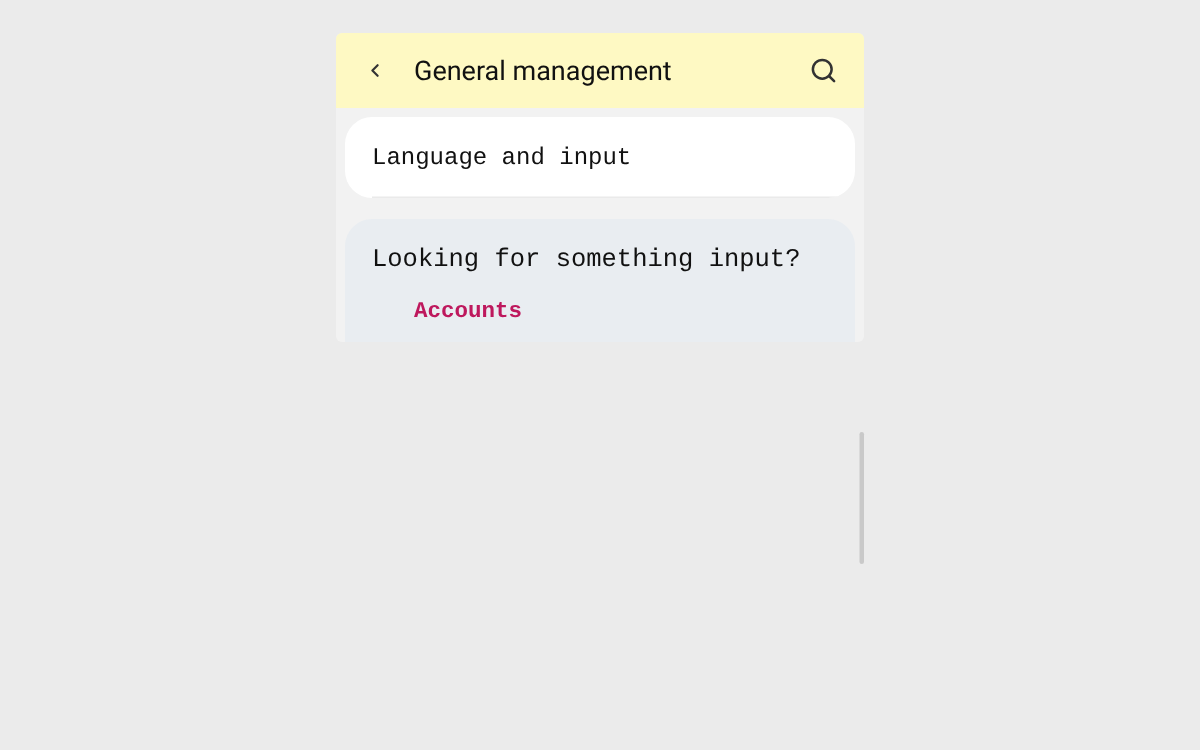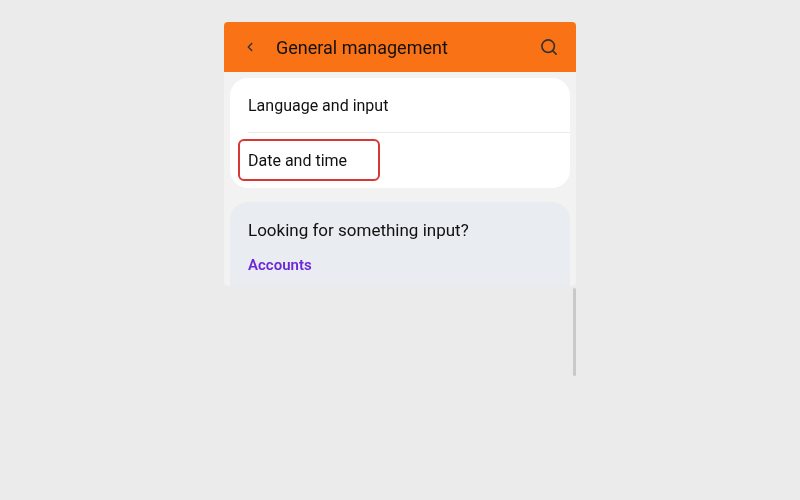--- a/index.html
+++ b/index.html
@@ -20,21 +20,21 @@
     .phone-screen {
       width: 352px;
       background: #f2f2f2;
       border-radius: 4px;
       overflow: hidden;
     }
     .header {
       display: flex;
       align-items: center;
       padding: 14px 16px;
-      background: #f97316;
+      background: #fef9c3;
     }
     .back-icon {
       width: 20px;
       height: 20px;
       display: flex;
       align-items: center;
       justify-content: center;
       cursor: pointer;
       color: #333;
     }
@@ -49,20 +49,21 @@
       width: 22px;
       height: 22px;
       display: flex;
       align-items: center;
       justify-content: center;
       cursor: pointer;
       color: #333;
     }
     .content {
       padding: 6px 6px 0 6px;
+      font-family: Liberation Mono, monospace;
     }
     .card {
       background: #ffffff;
       border-radius: 18px;
       margin-bottom: 14px;
       overflow: hidden;
     }
     .card-item {
       padding: 18px 18px;
       font-size: 16px;
@@ -92,22 +93,23 @@
       position: relative;
     }
     .suggestion-title {
       font-size: 17px;
       color: #111;
       margin-bottom: 16px;
     }
     .suggestion-link {
       font-size: 15px;
       font-weight: 600;
-      color: #6d28d9;
+      color: #be185d;
       cursor: pointer;
+      margin-left: 28px;
     }
     .scroll-indicator {
       position: absolute;
       right: 0;
       top: 266px;
       width: 3px;
       height: 88px;
       background: #c9c9c9;
       border-radius: 2px;
     }
@@ -133,24 +135,20 @@
           <line x1="20.5" y1="20.5" x2="16.4" y2="16.4"></line>
         </svg>
       </div>
     </div>
 
     <div class="content">
       <div class="card">
         <div class="card-item with-divider">
           <span>Language and input</span>
         </div>
-        <div class="card-item" style="position:relative;">
-          <span>Date and time</span>
-          <div class="highlight-box" style="left:8px; top:6px; width:142px; height:42px;"></div>
-        </div>
       </div>
 
 
 
       <div class="suggestion-card">
         <div class="suggestion-title">Looking for something input?</div>
         <div class="suggestion-link">Accounts</div>
       </div>
     </div>
   </div>

